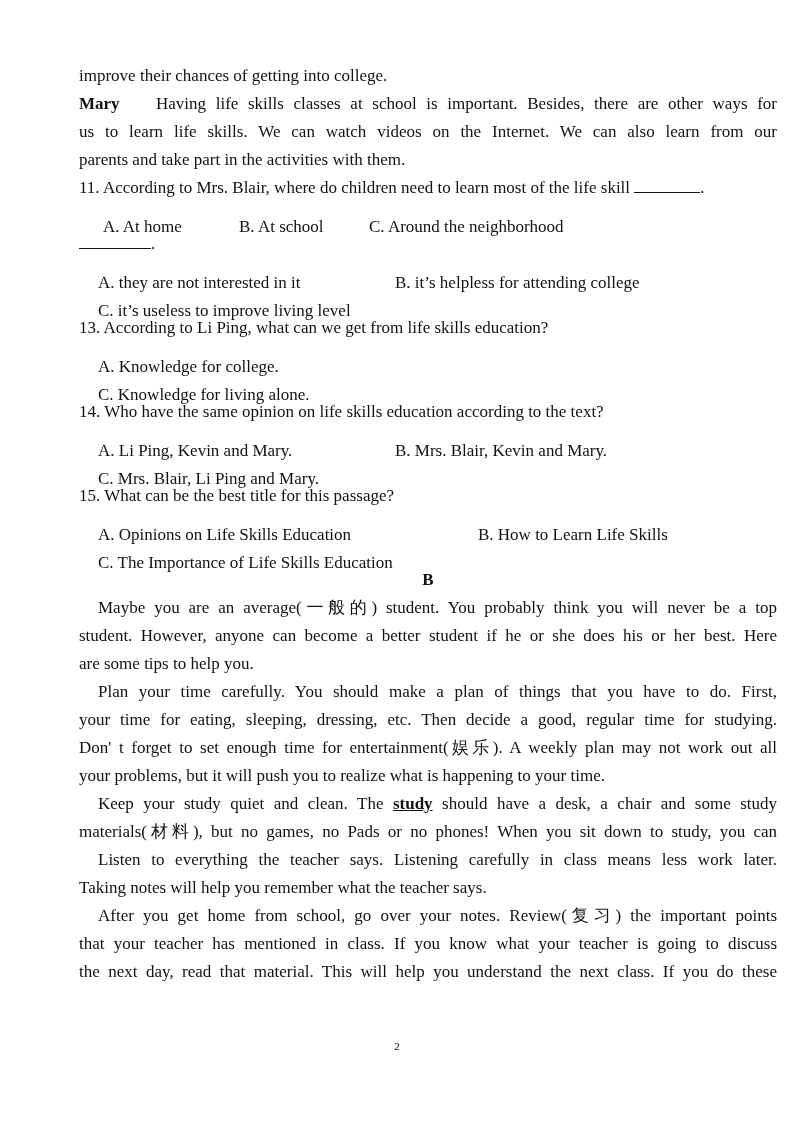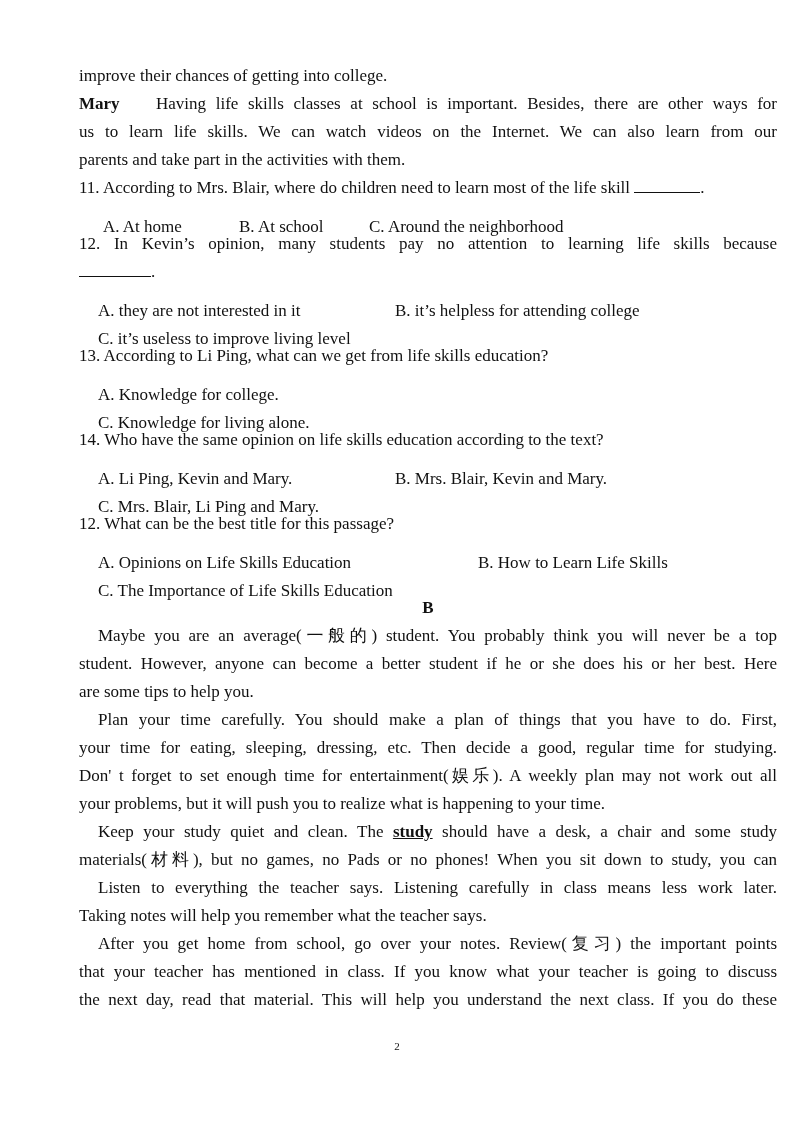--- a/index.html
+++ b/index.html
@@ -38,21 +38,20 @@
   <div class="line">
     <span>11. According to Mrs. Blair, where do children need to learn most of the life skill</span>
     <span class="blank" style="width:66px"></span>.
   </div>
   <div class="opt-row">
     <span class="opt" style="left:24px">A. At home</span>
     <span class="opt" style="left:160px">B. At school</span>
     <span class="opt" style="left:290px">C. Around the neighborhood</span>
   </div>
 
-  <div class="line just">12. In Kevin’s opinion, many students pay no attention to learning life skills because</div>
   <div class="line">
     <span class="blank" style="width:72px"></span>.
   </div>
   <div class="opt-row">
     <span class="opt" style="left:19px">A. they are not interested in it</span>
     <span class="opt" style="left:316px">B. it’s helpless for attending college</span>
   </div>
   <div class="opt-row">
     <span class="opt" style="left:19px">C. it’s useless to improve living level</span>
   </div>
@@ -67,21 +66,21 @@
 
   <div class="line">14. Who have the same opinion on life skills education according to the text?</div>
   <div class="opt-row">
     <span class="opt" style="left:19px">A. Li Ping, Kevin and Mary.</span>
     <span class="opt" style="left:316px">B. Mrs. Blair, Kevin and Mary.</span>
   </div>
   <div class="opt-row">
     <span class="opt" style="left:19px">C. Mrs. Blair, Li Ping and Mary.</span>
   </div>
 
-  <div class="line">12. What can be the best title for this passage?</div>
+  <div class="line">15. What can be the best title for this passage?</div>
   <div class="opt-row">
     <span class="opt" style="left:19px">A. Opinions on Life Skills Education</span>
     <span class="opt" style="left:399px">B. How to Learn Life Skills</span>
   </div>
   <div class="opt-row">
     <span class="opt" style="left:19px">C. The Importance of Life Skills Education</span>
   </div>
 
   <div class="line center">B</div>
 

